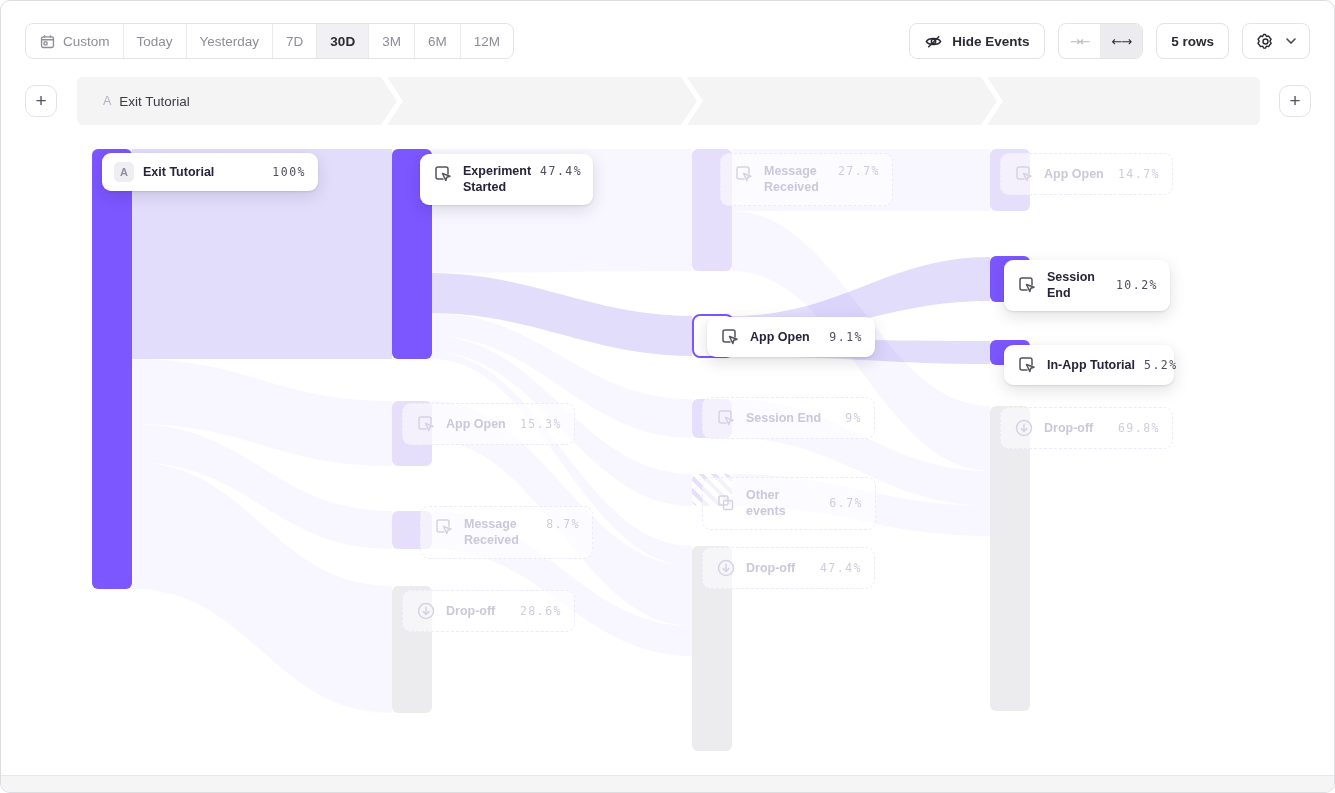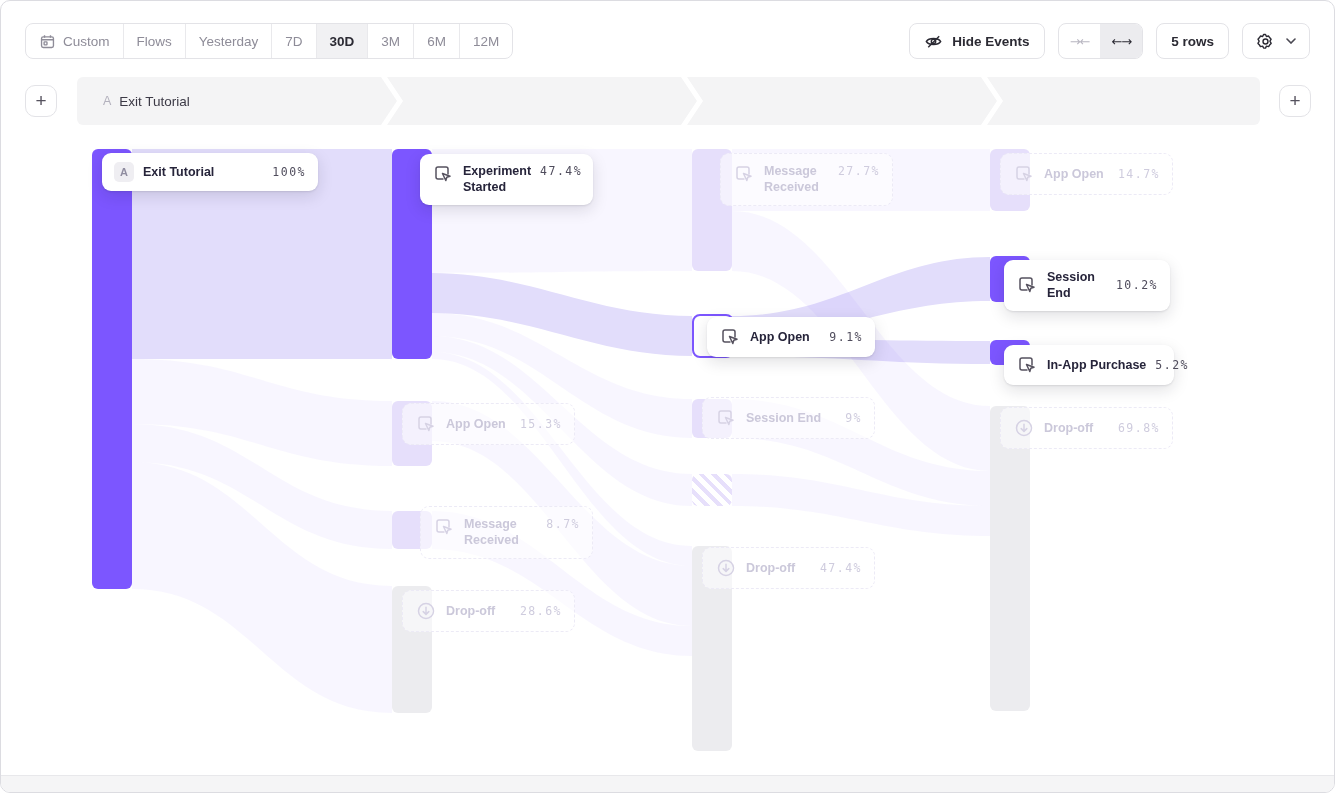--- a/index.html
+++ b/index.html
@@ -79,21 +79,21 @@
         <span class="icon">
           <svg width="17" height="17" viewBox="0 0 20 20" fill="none" stroke="#8e8c98" stroke-width="1.6">
             <rect x="3" y="4.5" width="14" height="12.5" rx="2"></rect>
             <path d="M6.5 2.5v3M13.5 2.5v3M3 8h14"></path>
             <rect x="6" y="10.5" width="3.4" height="3.4" rx="0.6"></rect>
           </svg>
         </span>
         <span>Custom</span>
       </div>
       <div class="date-item">
-          <span>Flows</span>
+          <span>Today</span>
         </div>
       <div class="date-item">
           <span>Yesterday</span>
         </div>
       <div class="date-item">
           <span>7D</span>
         </div>
       <div class="date-item sel">
           <span>30D</span>
         </div>
@@ -272,20 +272,30 @@
   <div class="card faded" style="left:701px; top:396px; width:173px;">
     <span class="evicon icon">
       <svg width="22" height="22" viewBox="0 0 22 22" fill="none" stroke="currentColor" stroke-width="1.5">
         <path d="M16 11.5V6a2 2 0 0 0-2-2H6a2 2 0 0 0-2 2v8a2 2 0 0 0 2 2h5.5"></path>
         <path d="M10.5 10.5l7.5 2.8-3.2 1-1 3.2z" stroke-linejoin="round"></path>
       </svg>
     </span>
     <span class="nlabel">Session End</span>
     <span class="pct">9%</span>
   </div>
+  <div class="card faded" style="left:701px; top:476px; width:174px;">
+    <span class="evicon icon">
+      <svg width="22" height="22" viewBox="0 0 22 22" fill="none" stroke="currentColor" stroke-width="1.5">
+        <rect x="4" y="4" width="9" height="9" rx="1.5"></rect>
+        <rect x="8.5" y="8.5" width="9" height="9" rx="1.5"></rect>
+      </svg>
+    </span>
+    <span class="nlabel">Other events</span>
+    <span class="pct">6.7%</span>
+  </div>
   <div class="card faded" style="left:701px; top:546px; width:173px;">
     <span class="evicon icon">
       <svg width="22" height="22" viewBox="0 0 22 22" fill="none" stroke="currentColor" stroke-width="1.5">
         <circle cx="11" cy="11" r="7.5"></circle>
           <path d="M11 7.2v7M8.2 11.6l2.8 2.8 2.8-2.8" stroke-linecap="round" stroke-linejoin="round"></path>
       </svg>
     </span>
     <span class="nlabel">Drop-off</span>
     <span class="pct">47.4%</span>
   </div>
@@ -310,21 +320,21 @@
     <span class="nlabel">Session End</span>
     <span class="pct">10.2%</span>
   </div>
   <div class="card" style="left:1003px; top:344px; width:170px;">
     <span class="evicon icon">
       <svg width="22" height="22" viewBox="0 0 22 22" fill="none" stroke="currentColor" stroke-width="1.5">
         <path d="M16 11.5V6a2 2 0 0 0-2-2H6a2 2 0 0 0-2 2v8a2 2 0 0 0 2 2h5.5"></path>
         <path d="M10.5 10.5l7.5 2.8-3.2 1-1 3.2z" fill="#fff" stroke-linejoin="round"></path>
       </svg>
     </span>
-    <span class="nlabel" style="white-space:nowrap;">In-App Purchase</span>
+    <span class="nlabel" style="white-space:nowrap;">In-App Tutorial</span>
     <span class="pct">5.2%</span>
   </div>
   <div class="card faded" style="left:999px; top:406px; width:173px;">
     <span class="evicon icon">
       <svg width="22" height="22" viewBox="0 0 22 22" fill="none" stroke="currentColor" stroke-width="1.5">
         <circle cx="11" cy="11" r="7.5"></circle>
           <path d="M11 7.2v7M8.2 11.6l2.8 2.8 2.8-2.8" stroke-linecap="round" stroke-linejoin="round"></path>
       </svg>
     </span>
     <span class="nlabel">Drop-off</span>

